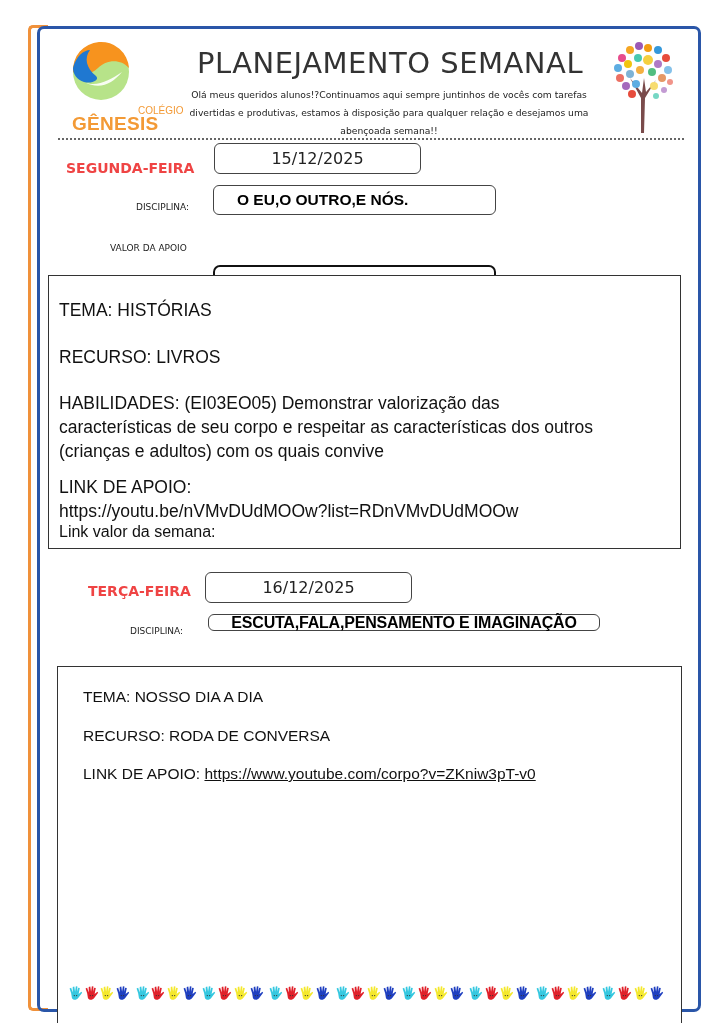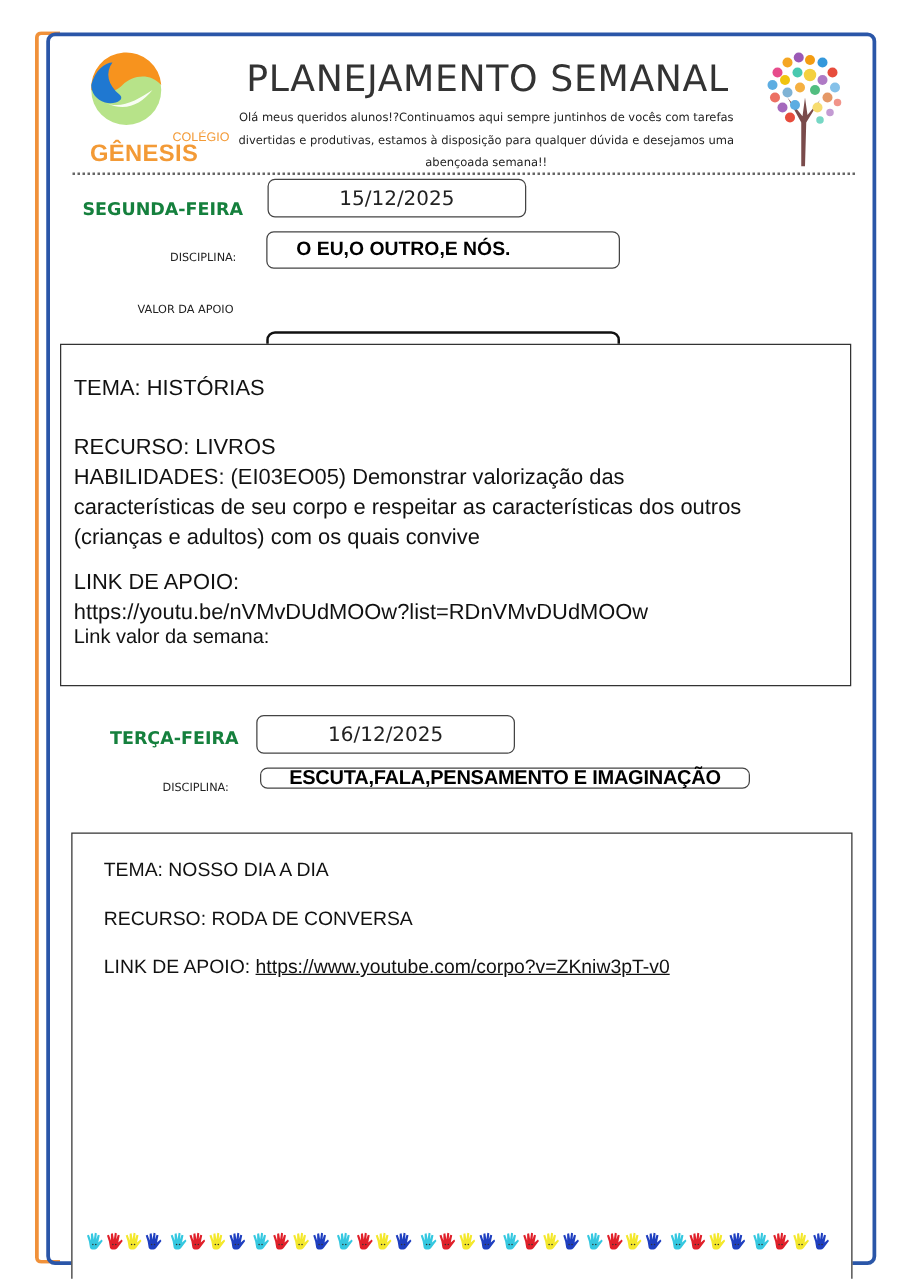--- a/index.html
+++ b/index.html
@@ -7,21 +7,21 @@
   .orange-frame { position:absolute; left:28px; top:25px; width:20px; height:986px; border-left:3px solid #f0913a; border-top:3px solid #f0913a; border-bottom:3px solid #f0913a; border-radius:5px 0 0 5px; box-sizing:border-box; }
   .blue-frame { position:absolute; left:37px; top:26px; width:664px; height:986px; border:3px solid #2a56a8; border-radius:7px; box-sizing:border-box; background:transparent; }
   .abs { position:absolute; }
   .logo { left:62px; top:38px; width:95px; height:88px; }
   .logo-text-small { position:absolute; left:76px; top:67px; font-size:10px; color:#f39a36; font-family:"Liberation Sans", sans-serif; }
   .logo-text-big { position:absolute; left:10px; top:75px; font-size:19px; font-weight:bold; color:#f39a36; letter-spacing:0.3px; }
   .title { left:190px; top:46px; width:400px; text-align:center; font-family:"DejaVu Sans", sans-serif; font-size:29px; color:#333; letter-spacing:0.5px; font-weight:normal; }
   .subtitle { left:172px; top:86px; width:434px; text-align:center; font-family:"DejaVu Sans", sans-serif; font-size:9.2px; line-height:18px; color:#222; }
   .tree { left:608px; top:38px; width:70px; height:98px; }
   .dotted { left:58px; top:138px; width:626px; border-top:2px dotted #666; height:0; }
-  .day-label { font-family:"DejaVu Sans", sans-serif; font-weight:bold; font-size:14px; color:#15803d; }
+  .day-label { font-family:"DejaVu Sans", sans-serif; font-weight:bold; font-size:14px; color:#ef4444; }
   .small-label { font-family:"DejaVu Sans", sans-serif; font-size:9px; color:#222; }
   .box { border:1.3px solid #444; border-radius:6px; box-sizing:border-box; background:#fff; display:flex; align-items:center; justify-content:center; }
   .date-text { font-family:"DejaVu Sans", sans-serif; font-size:16px; color:#222; }
   .disc-text { font-family:"Liberation Sans", sans-serif; font-weight:bold; font-size:16px; color:#000; }
   .content-box { border:1.3px solid #333; box-sizing:border-box; background:#fff; overflow:hidden; }
   .c1 { font-family:"Liberation Sans", sans-serif; font-size:17.5px; color:#111; line-height:24px; }
   .c2 { font-family:"Liberation Sans", sans-serif; font-size:15.5px; color:#111; line-height:19px; }
   .link { text-decoration:underline; }
   .hands { left:68px; top:984px; width:600px; height:22px; display:flex; gap:0; }
   .hand { width:16.6px; height:20px; }
@@ -39,21 +39,21 @@
     <path d="M11,30 C14,18 22,12 28,12 C22,20 24,30 34,38 C38,42 30,46 22,44 C15,42 11,36 11,30 Z" fill="#1f78d1"></path>
     <path d="M22,44 C34,50 48,42 60,34 C50,46 38,52 22,44 Z" fill="#ffffff" opacity="0.9"></path>
   </svg>
   <span class="logo-text-small">COLÉGIO</span>
   <span class="logo-text-big">GÊNESIS</span>
 </div>
 
 <div class="abs title">PLANEJAMENTO SEMANAL</div>
 <div class="abs subtitle">
   <div>Olá meus queridos alunos!?Continuamos aqui sempre juntinhos de vocês com tarefas</div>
-  <div>divertidas e produtivas, estamos à disposição para qualquer dúvida e desejamos uma</div>
+  <div>divertidas e produtivas, estamos à disposição para qualquer relação e desejamos uma</div>
   <div>abençoada semana!!</div>
 </div>
 
 <div class="abs tree">
   <svg width="70" height="98" viewBox="0 0 70 98">
     <path d="M33,95 L36,95 L37,60 L48,42 L38,54 L36,40 L34,55 L22,40 L33,60 Z" fill="#7a4b4b"></path>
     <g>
       <circle cx="14" cy="20" r="4" fill="#e74c8c"></circle>
         <circle cx="22" cy="12" r="4" fill="#f5a623"></circle>
       <circle cx="31" cy="8" r="4" fill="#9b59b6"></circle>
@@ -93,21 +93,21 @@
   <span class="disc-text" style="font-size:15.5px;">O EU,O OUTRO,E NÓS.</span>
 </div>
 <div class="abs small-label" style="left:110px;top:243px;">VALOR DA APOIO</div>
 <div class="abs box" style="left:213px;top:238px;width:283px;height:37px;border:2.5px solid #111;border-radius:7px;margin-top:27px;">
   <span class="c1" style="font-size:17px;">PAZ</span>
 </div>
 
 <div class="abs content-box" style="left:48px;top:275px;width:633px;height:274px;padding:22px 12px 0 10px;">
   <div class="c1">TEMA:  HISTÓRIAS</div>
   <div class="c1" style="margin-top:23px;">RECURSO:  LIVROS</div>
-  <div style="">
+  <div style="margin-top:22px;">
     <div class="c1">HABILIDADES:  (EI03EO05) Demonstrar  valorização das</div>
     <div class="c1">características de seu corpo e respeitar as características dos outros</div>
     <div class="c1">(crianças e adultos) com os quais convive</div>
   </div>
   <div class="c1" style="margin-top:12px;">LINK DE APOIO:</div>
   <div class="c1">https://youtu.be/nVMvDUdMOOw?list=RDnVMvDUdMOOw</div>
   <div class="c1" style="font-size:16px;line-height:18px;">Link valor  da semana:</div>
 </div>
 
 <div class="abs day-label" style="left:88px;top:583px;">TERÇA-FEIRA</div>

